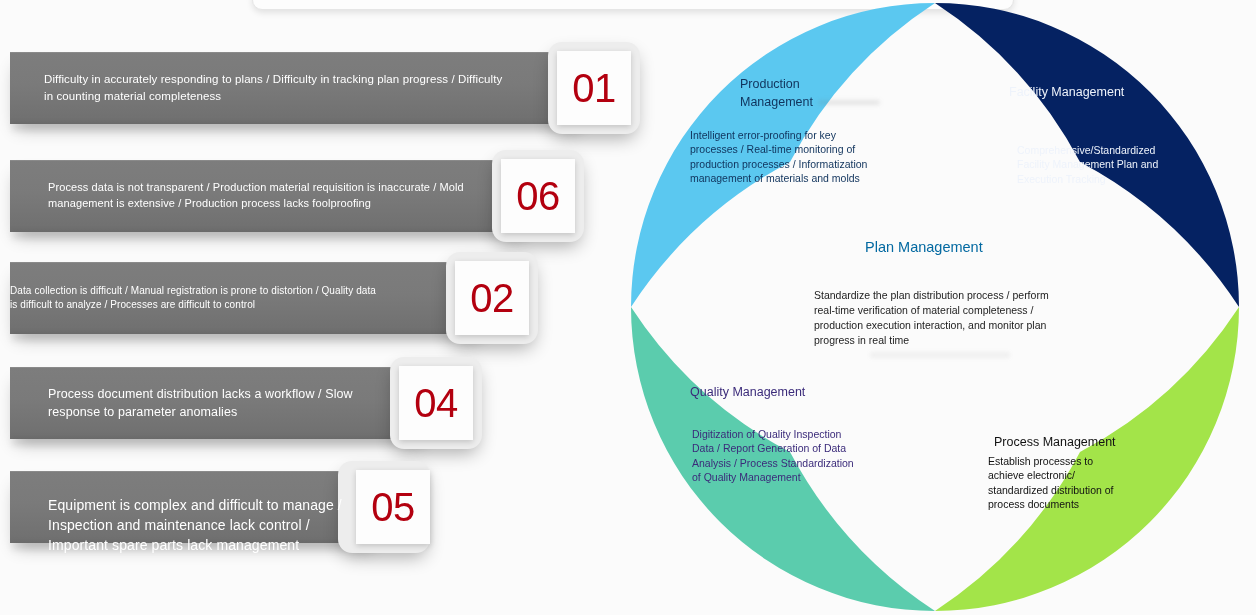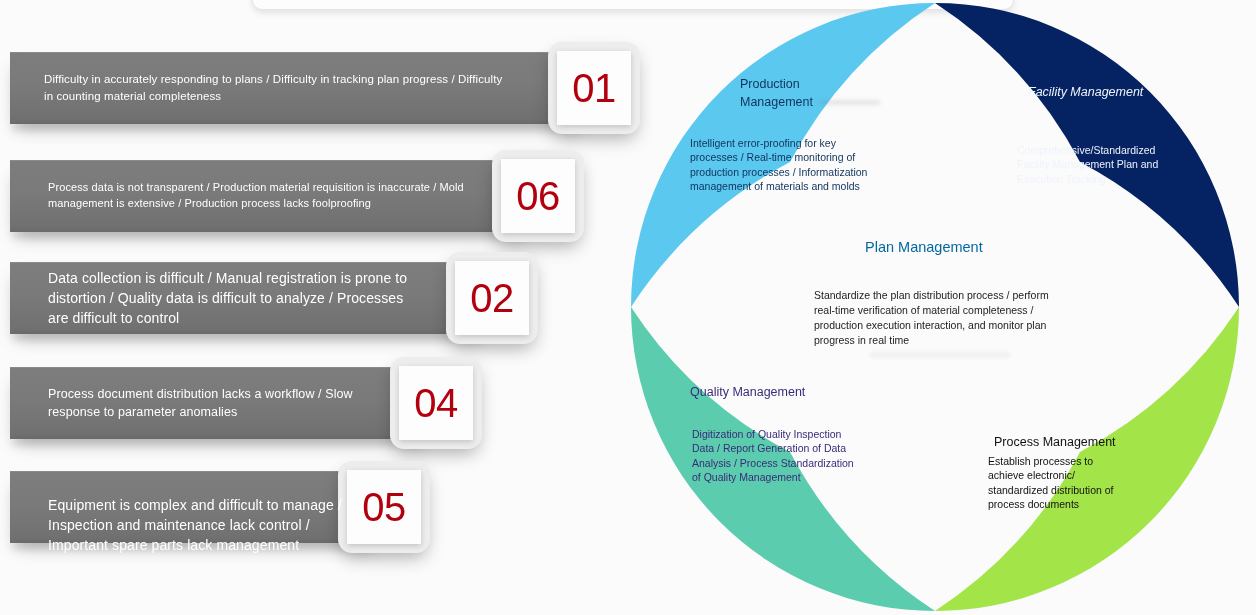--- a/index.html
+++ b/index.html
@@ -125,21 +125,21 @@
     </div>
     <div class="badge" style="left:492px;">
       <div class="badge-inner">
         <span class="badge-num">06</span>
       </div>
     </div>
   </div>
 
   <div class="bar-row" style="top:252px;left:0;width:535px;height:100px;">
     <div class="bar" style="width:475px;top:10px;">
-      <div class="bar-text" style="margin-left:38px;width:375px;font-size:14px;">Data collection is difficult / Manual registration is prone to distortion / Quality data is difficult to analyze / Processes are difficult to control</div>
+      <div class="bar-text" style="width:375px;font-size:10px;">Data collection is difficult / Manual registration is prone to distortion / Quality data is difficult to analyze / Processes are difficult to control</div>
     </div>
     <div class="badge" style="left:446px;">
       <div class="badge-inner">
         <span class="badge-num">02</span>
       </div>
     </div>
   </div>
 
   <div class="bar-row" style="top:357px;left:0;width:480px;height:100px;">
     <div class="bar" style="width:418px;top:10px;">
@@ -149,21 +149,21 @@
       <div class="badge-inner">
         <span class="badge-num">04</span>
       </div>
     </div>
   </div>
 
   <div class="bar-row" style="top:461px;left:0;width:430px;height:100px;">
     <div class="bar" style="width:367px;top:10px;">
       <div class="bar-text" style="margin-left:38px;width:300px;font-size:14px;margin-top:36px;">Equipment is complex and difficult to manage / Inspection and maintenance lack control / Important spare parts lack management</div>
     </div>
-    <div class="badge" style="left:338px;">
+    <div class="badge" style="left:338px;justify-content:flex-end;">
       <div class="badge-inner">
         <span class="badge-num">05</span>
       </div>
     </div>
   </div>
 
 </div>
 
 <div class="circle-wrap">
 
@@ -173,23 +173,23 @@
 
     <path d="M 315,3 A 304,304 0 0 1 619,307 A 430,430 0 0 0 460,162 A 430,430 0 0 0 315,3 Z" fill="#052262"></path>
 
     <path d="M 11,307 A 304,304 0 0 0 315,611 A 430,430 0 0 1 170,452 A 430,430 0 0 1 11,307 Z" fill="#5bccad"></path>
 
     <path d="M 619,307 A 304,304 0 0 1 315,611 A 430,430 0 0 0 460,452 A 430,430 0 0 0 619,307 Z" fill="#a3e449"></path>
   </svg>
 
   <div class="petal-title t-production" style="left:120px;top:76px;width:90px;white-space:normal;line-height:1.4;">Production Management</div>
   <div class="smudge" style="left:198px;top:100px;width:62px;height:5px;"></div>
-  <div class="petal-body b-production" style="left:70px;top:128px;width:178px;margin-top:8px;">Intelligent error-proofing for key processes / Real-time monitoring of production processes / Informatization management of materials and molds</div>
-
-  <div class="petal-title t-facility" style="left:408px;top:85px;font-style:italic;">Facility Management</div>
+  <div class="petal-body b-production" style="left:70px;top:128px;width:178px;">Intelligent error-proofing for key processes / Real-time monitoring of production processes / Informatization management of materials and molds</div>
+
+  <div class="petal-title t-facility" style="left:389px;top:85px;">Facility Management</div>
   <div class="petal-body b-facility" style="left:397px;top:143px;width:160px;">Comprehensive/Standardized Facility Management Plan and Execution Tracking</div>
 
   <div class="center-title" style="left:245px;top:239px;">Plan Management</div>
   <div class="center-body" style="left:194px;top:288px;width:253px;">Standardize the plan distribution process / perform real-time verification of material completeness / production execution interaction, and monitor plan progress in real time</div>
   <div class="smudge" style="left:250px;top:352px;width:140px;height:6px;opacity:.55;"></div>
 
   <div class="petal-title t-quality" style="left:70px;top:385px;">Quality Management</div>
   <div class="petal-body b-quality" style="left:72px;top:427px;width:172px;">Digitization of Quality Inspection Data / Report Generation of Data Analysis / Process Standardization of Quality Management</div>
 
   <div class="petal-title t-process" style="left:374px;top:435px;">Process Management</div>

